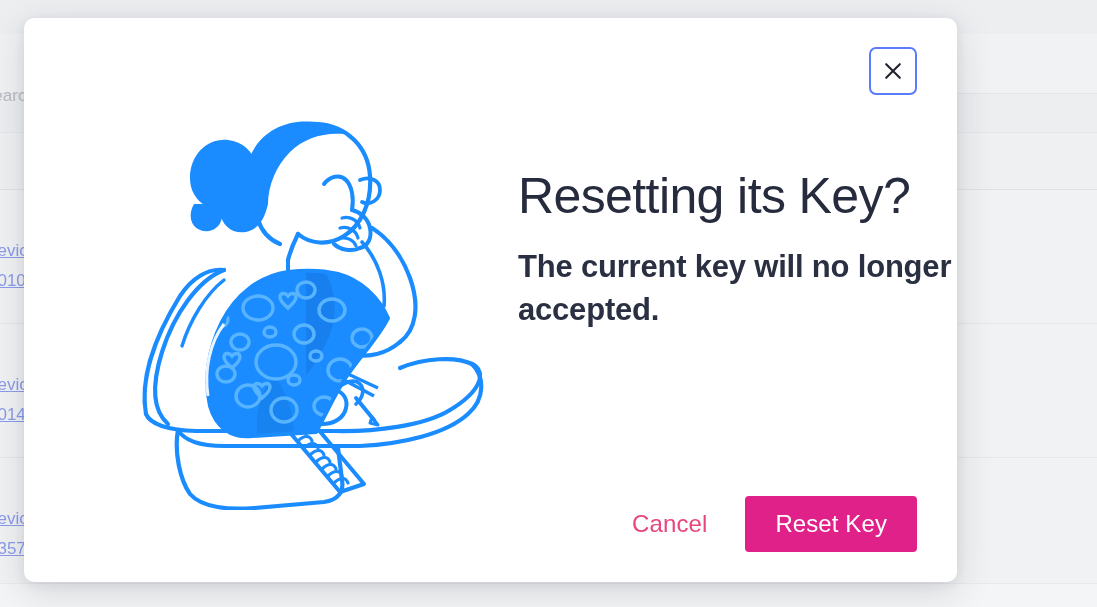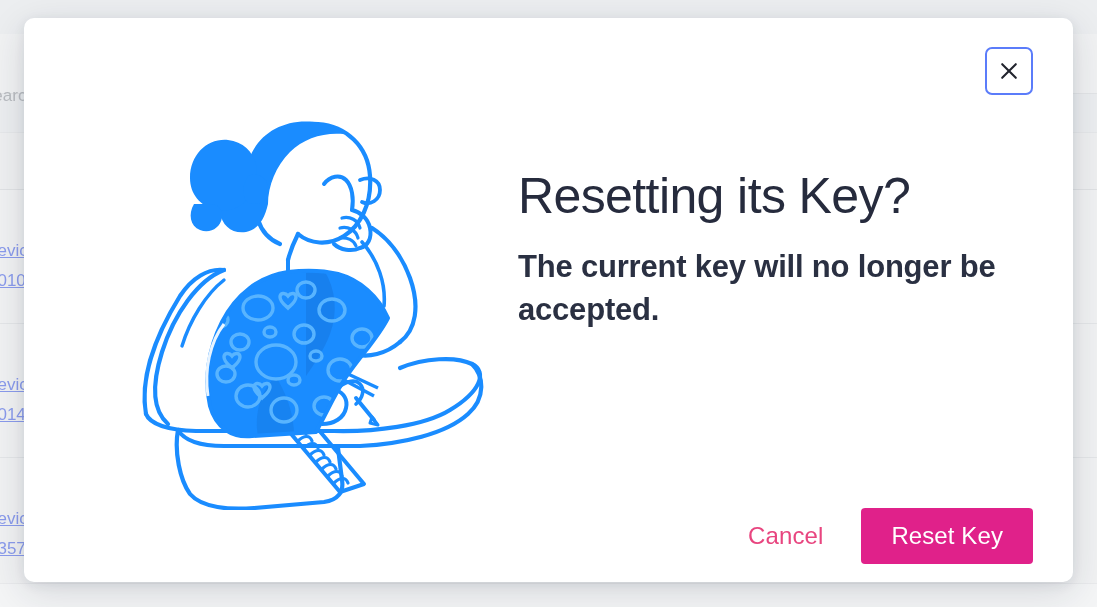--- a/index.html
+++ b/index.html
@@ -115,21 +115,21 @@
     height: 24px;
     background: #f4f5f6;
     border-top: 1px solid #e9eaec;
   }
 
   
   .modal {
     position: absolute;
     left: 24px;
     top: 18px;
-    width: 1049px;
+    width: 933px;
     height: 564px;
     background: #ffffff;
     border-radius: 10px;
     box-shadow: 0 10px 38px rgba(30,35,60,0.14),
                 0 3px 12px rgba(30,35,60,0.08);
     overflow: hidden;
   }
 
   
   .close-btn {
@@ -185,21 +185,21 @@
     color: #2a3042;
     line-height: 1.38;
     letter-spacing: -0.2px;
     max-width: 510px;
   }
 
   
   .actions {
     position: absolute;
     right: 40px;
-    bottom: 18px;
+    bottom: 30px;
     display: flex;
     align-items: center;
     gap: 38px;
   }
   .cancel-link {
     font-size: 24px;
     color: #e8457f;
     background: none;
     border: none;
     padding: 0;

